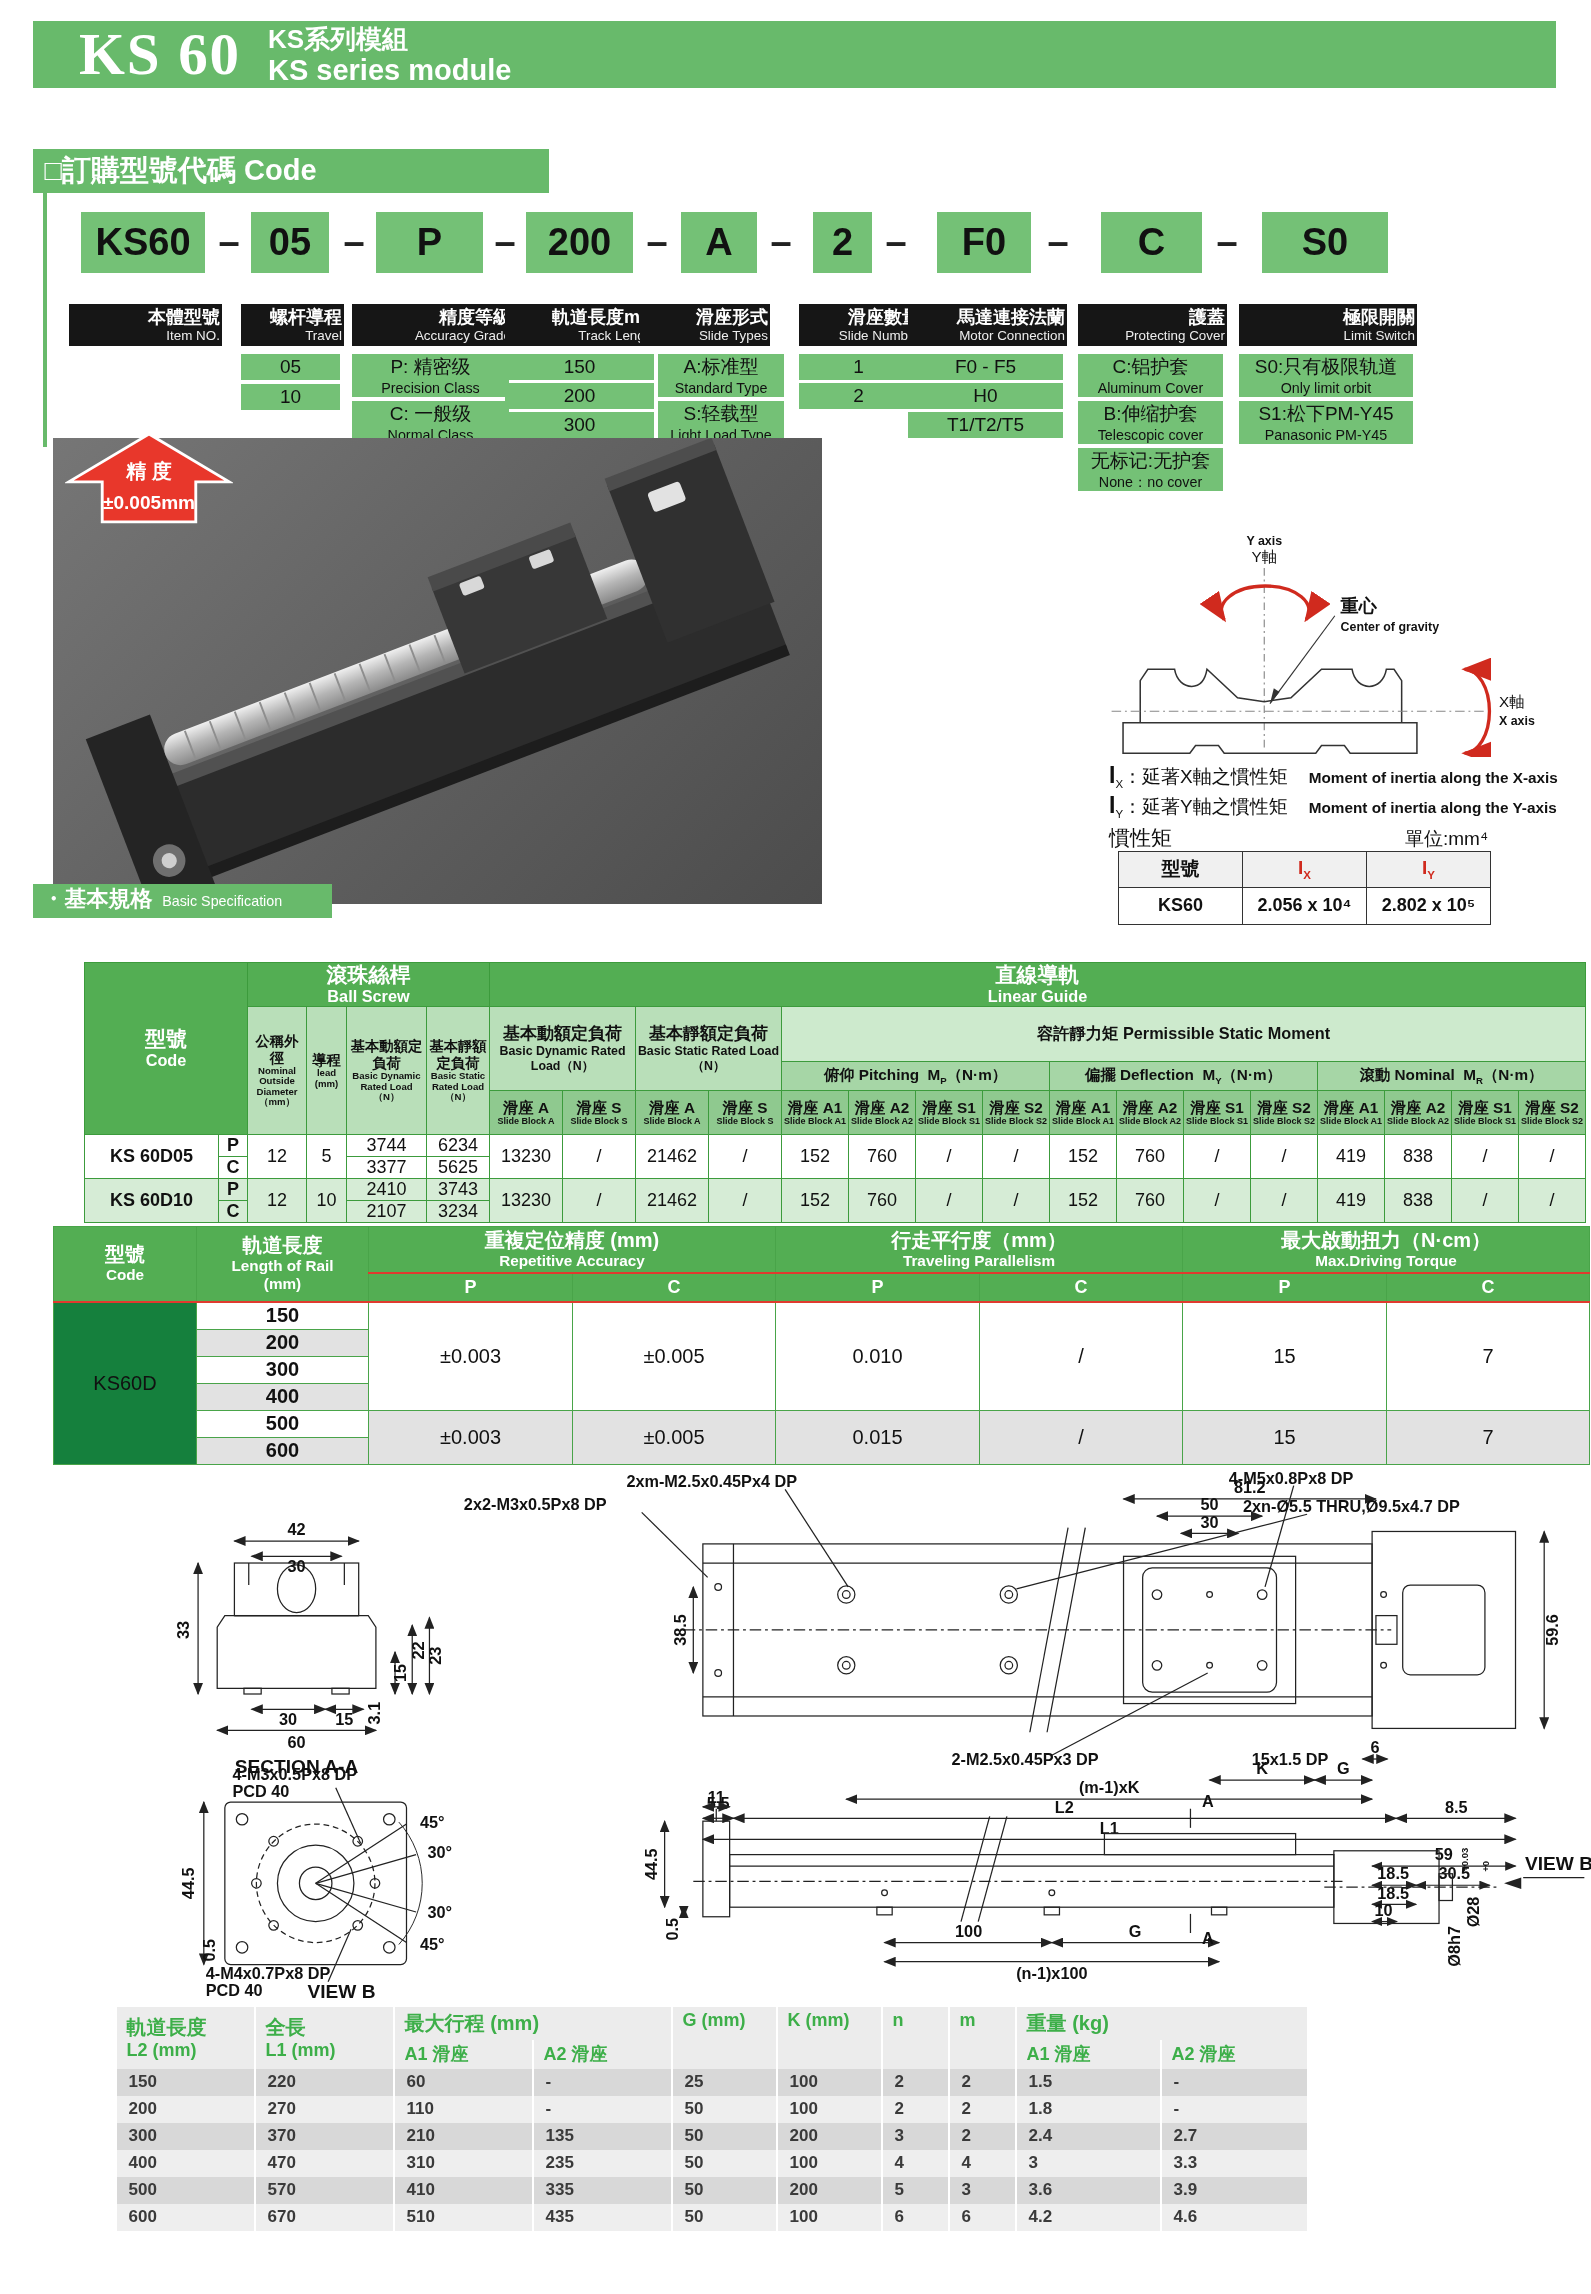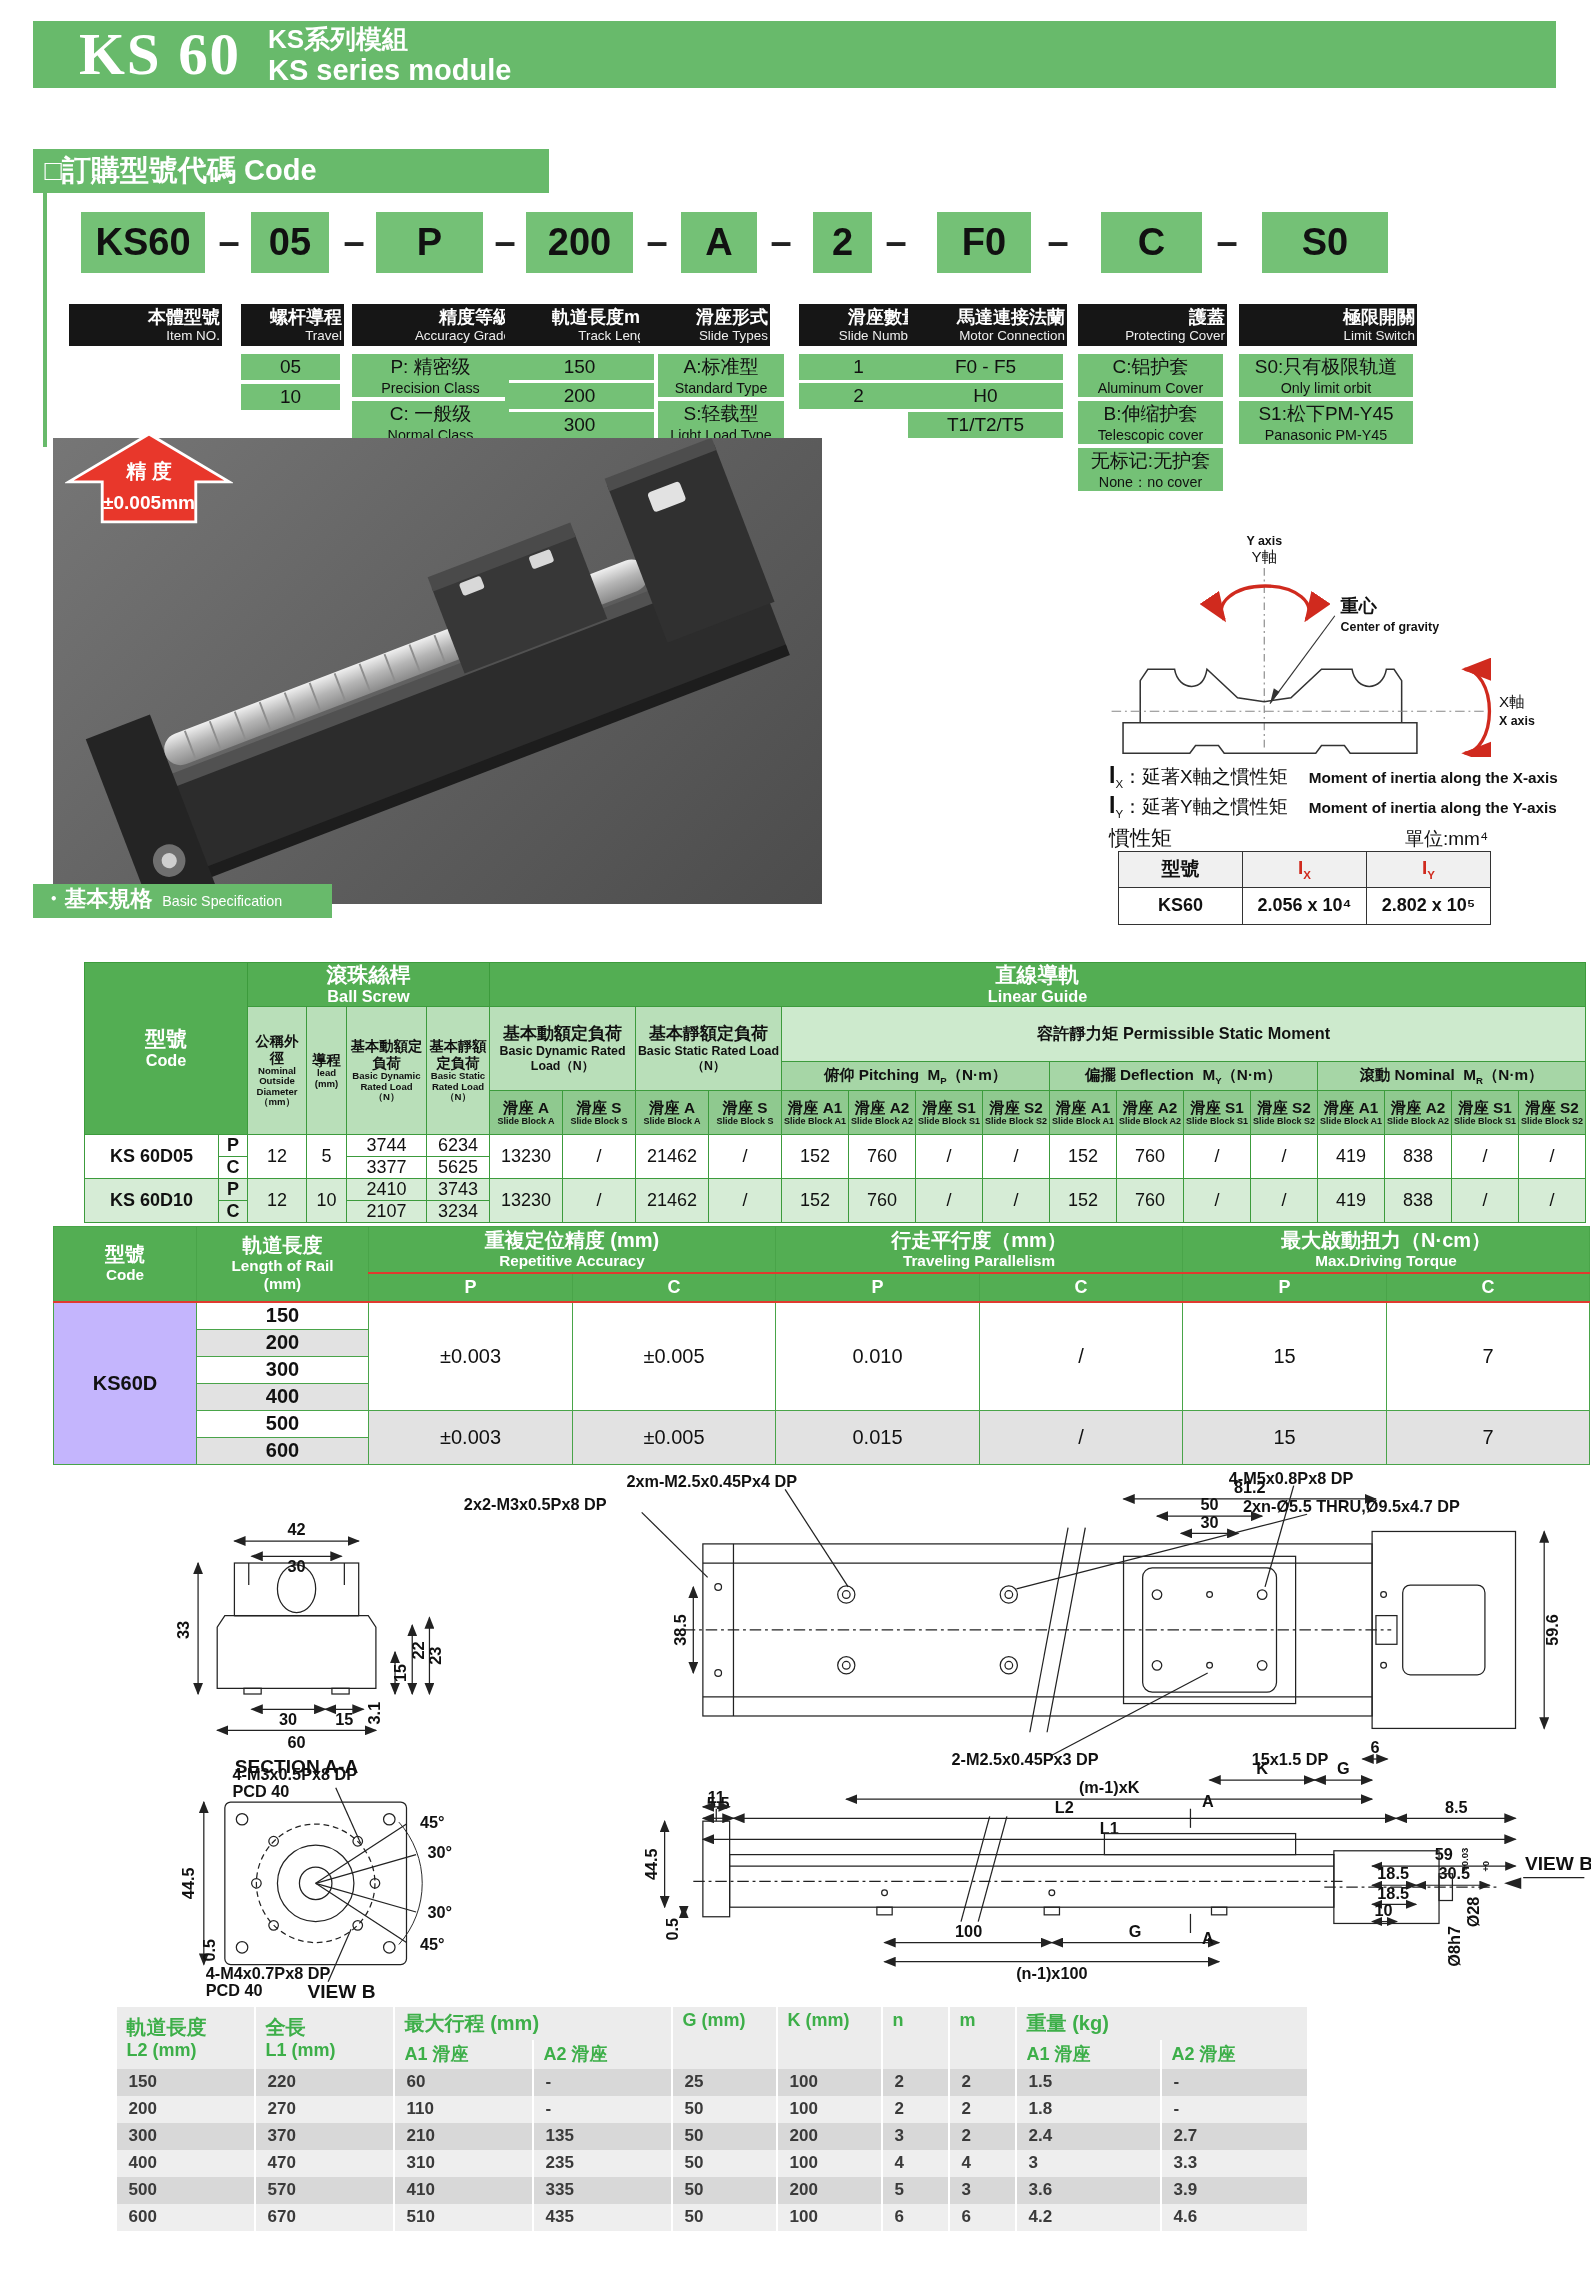--- a/index.html
+++ b/index.html
@@ -69,21 +69,21 @@
   td.pc{font-weight:bold;}
   
   table.t2{border-collapse:collapse;table-layout:fixed;width:1534px;}
   table.t2 th,table.t2 td{border:1px solid #49a449;text-align:center;}
   table.t2 thead th{background:#53ae53;color:#fff;border-bottom:2.9px solid #e03a2e;}
   .t2h .cn{font-size:20px;font-weight:bold;line-height:23px;}
   .t2h .en{font-size:15.3px;line-height:18px;}
   .t2pc{font-size:18px;font-weight:bold;height:25px;}
   table.t2 td{font-size:20px;}
   table.t2 td.w{background:#fff;} table.t2 td.g{background:#e2e2e2;}
-  td.code2{font-size:26px;font-weight:bold;background:#c4b5fd;}
+  td.code2{font-size:26px;font-weight:normal;background:#15803d;}
   td.rail{font-size:17px;font-weight:bold;height:24px;}
   
   svg text{font-family:"Liberation Sans","DejaVu Sans",sans-serif;}
   .dimtxt{font-size:17px;font-weight:bold;fill:#111;}
   .callout{font-size:17px;font-weight:bold;fill:#111;}
   .dwtitle{font-size:20px;font-weight:bold;fill:#111;}
   
   table.t3{border-collapse:collapse;table-layout:fixed;width:1190px;}
   table.t3 th{background:#ececec;color:#3daf49;text-align:left;padding:1.9px 9.6px;border-left:2.9px solid #fff;}
   table.t3 th .a{font-size:20px;font-weight:bold;line-height:24px;}

